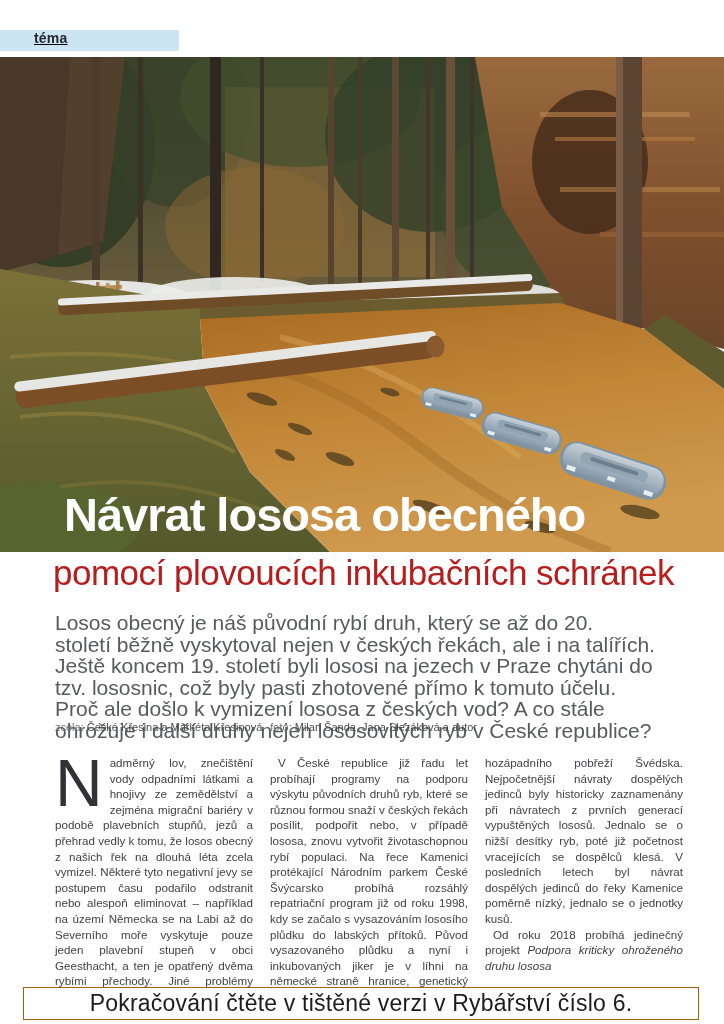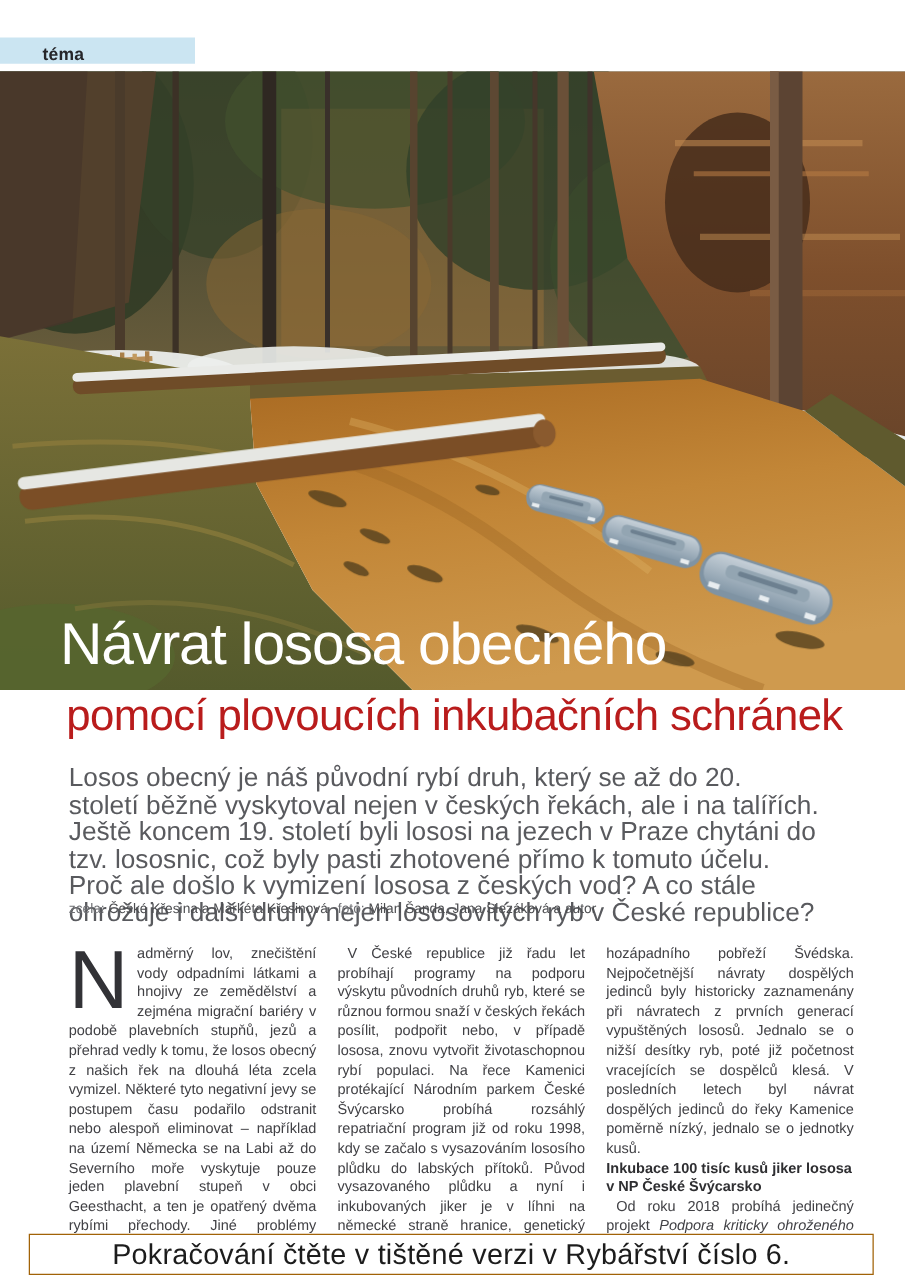--- a/index.html
+++ b/index.html
@@ -3,34 +3,34 @@
 <meta charset="utf-8">
 <style>
   html,body{margin:0;padding:0;}
   body{
     width:724px;height:1024px;position:relative;background:#ffffff;
     font-family:"Liberation Sans", sans-serif;overflow:hidden;
     -webkit-font-smoothing:antialiased;
   }
   
   .tema-bar{
-    position:absolute;left:0;top:30px;width:156px;height:21px;
-    background:#cbe5f2;display:flex;align-items:flex-end;
-    padding-left:34px;box-sizing:border-box;
+    position:absolute;left:0;top:30px;width:179px;height:21px;
+    background:#cbe5f2;display:flex;align-items:flex-start;
+    padding-left:34px;box-sizing:border-box;text-decoration:underline;
   }
   .tema-bar span{font-size:14px;font-weight:700;color:#26262a;letter-spacing:.2px;}
 
   
   .photo-wrap{position:absolute;left:0;top:57px;width:724px;height:495px;overflow:hidden;}
   .photo-wrap svg{display:block;}
 
   
   .headline{
-    position:absolute;left:48px;top:487px;
-    font-size:47px;font-weight:400;color:#ffffff;
+    position:absolute;left:64px;top:487px;
+    font-size:47px;font-weight:700;color:#ffffff;
     letter-spacing:-1px;white-space:nowrap;
   }
   .subhead{
     position:absolute;left:53px;top:553px;
     font-size:35px;font-weight:400;color:#b91c1c;
     letter-spacing:-0.5px;white-space:nowrap;
   }
 
   
   .lead{
@@ -246,20 +246,19 @@
 
 <div class="cols">
   <div class="col">
     <p><span class="dropcap">N</span><span>adměrný lov, znečištění vody odpadními látkami a hnojivy ze zemědělství a zejména migrační bariéry v podobě plavebních stupňů, jezů a přehrad vedly k tomu, že losos obecný z našich řek na dlouhá léta zcela vymizel. Některé tyto negativní jevy se postupem času podařilo odstranit nebo alespoň eliminovat – například na území Německa se na Labi až do Severního moře vyskytuje pouze jeden plavební stupeň v obci Geesthacht, a ten je opatřený dvěma rybími přechody. Jiné problémy přetrvávají a stále negativně působí na rybí populace.</span></p>
   </div>
   <div class="col">
     <p class="p-indent">V České republice již řadu let probíhají programy na podporu výskytu původních druhů ryb, které se různou formou snaží v českých řekách posílit, podpořit nebo, v případě lososa, znovu vytvořit životaschopnou rybí populaci. Na řece Kamenici protékající Národním parkem České Švýcarsko probíhá rozsáhlý repatriační program již od roku 1998, kdy se začalo s vysazováním lososího plůdku do labských přítoků. Původ vysazovaného plůdku a nyní i inkubovaných jiker je v líhni na německé straně hranice, genetický materiál po většinu let repatriace však pochází z ji-</p>
   </div>
   <div class="col">
     <p>hozápadního pobřeží Švédska. Nejpočetnější návraty dospělých jedinců byly historicky zaznamenány při návratech z prvních generací vypuštěných lososů. Jednalo se o nižší desítky ryb, poté již početnost vracejících se dospělců klesá. V posledních letech byl návrat dospělých jedinců do řeky Kamenice poměrně nízký, jednalo se o jednotky kusů.</p>
-    <p class="col-heading">Inkubace 100 tisíc kusů jiker lososa v NP České Švýcarsko</p>
     <p class="p-indent"><span>Od roku 2018 probíhá jedinečný projekt </span><span class="italic">Podpora kriticky ohroženého druhu lososa</span></p>
   </div>
 </div>
 
 <div class="banner">
   <span>Pokračování čtěte v tištěné verzi v Rybářství číslo 6.</span>
 </div>
 
 </body></html>

